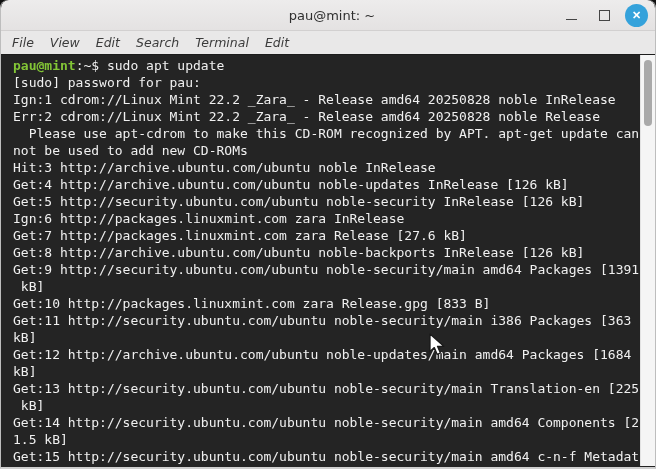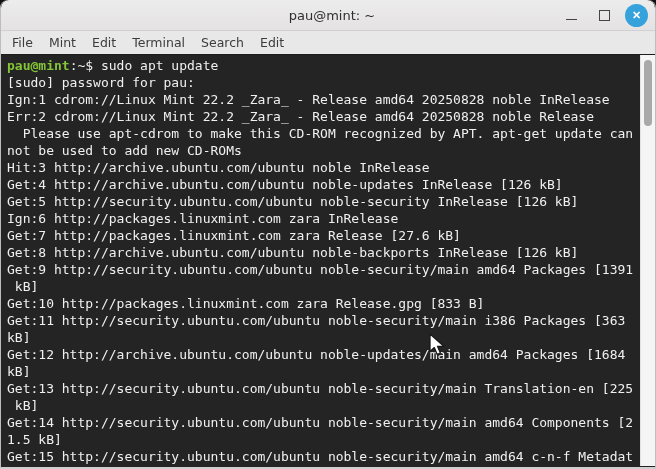--- a/index.html
+++ b/index.html
@@ -32,28 +32,29 @@
   .glyph-max{display:block;width:11px;height:11px;border:1.5px solid #454545;background:transparent;}
   .winbtn.close{
     width:23px;height:23px;border-radius:50%;
     background:var(--close-blue,#35a2db);
     color:#ffffff;font-size:11px;font-weight:bold;line-height:1;
   }
   .menubar{
     height:24px;background:#e9e8e8;display:flex;align-items:center;
     padding-left:3px;font-size:12.5px;color:#3c3c3c;
     border-bottom:1px solid #1c1c1c;
+    font-style:italic;
   }
   .menu-item{padding:0 8px;line-height:24px;cursor:default;}
   .terminal{
     position:relative;height:411px;background:var(--terminal-bg,#242424);
     display:flex;
   }
   .screen{
-    flex:1 1 auto;overflow:hidden;padding:2px 0 0 6px;
+    flex:1 1 auto;overflow:hidden;padding:2px 0 0 12px;
     font-family:"DejaVu Sans Mono","Liberation Mono",monospace;
     font-size:13px;line-height:17px;color:var(--terminal-fg,#f0f0f0);
     white-space:pre;
   }
   .term-line{height:17px;}
   .scrollbar{
     flex:0 0 15px;background:#f5f5f5;border-left:1px solid #e2e2e2;position:relative;
   }
   .scroll-thumb{
     position:absolute;left:3px;top:5px;width:8px;height:66px;
@@ -76,24 +77,24 @@
         <span class="glyph-max"></span>
       </button>
       <button class="winbtn close">
         <span>✕</span>
       </button>
     </div>
   </div>
 
   <div class="menubar">
     <span class="menu-item">File</span>
-    <span class="menu-item">Mint</span>
+    <span class="menu-item">View</span>
     <span class="menu-item">Edit</span>
+    <span class="menu-item">Search</span>
     <span class="menu-item">Terminal</span>
-    <span class="menu-item">Search</span>
     <span class="menu-item">Edit</span>
   </div>
 
   <div class="terminal">
     <div class="screen" id="screen"><div class="term-line"><span style="color: rgb(131, 198, 54); font-weight: bold;">pau@mint</span><span>:~$ sudo apt update</span></div><div class="term-line"><span>[sudo] password for pau:</span></div><div class="term-line"><span>Ign:1 cdrom://Linux Mint 22.2 _Zara_ - Release amd64 20250828 noble InRelease</span></div><div class="term-line"><span>Err:2 cdrom://Linux Mint 22.2 _Zara_ - Release amd64 20250828 noble Release</span></div><div class="term-line"><span>  Please use apt-cdrom to make this CD-ROM recognized by APT. apt-get update can</span></div><div class="term-line"><span>not be used to add new CD-ROMs</span></div><div class="term-line"><span>Hit:3 http://archive.ubuntu.com/ubuntu noble InRelease</span></div><div class="term-line"><span>Get:4 http://archive.ubuntu.com/ubuntu noble-updates InRelease [126 kB]</span></div><div class="term-line"><span>Get:5 http://security.ubuntu.com/ubuntu noble-security InRelease [126 kB]</span></div><div class="term-line"><span>Ign:6 http://packages.linuxmint.com zara InRelease</span></div><div class="term-line"><span>Get:7 http://packages.linuxmint.com zara Release [27.6 kB]</span></div><div class="term-line"><span>Get:8 http://archive.ubuntu.com/ubuntu noble-backports InRelease [126 kB]</span></div><div class="term-line"><span>Get:9 http://security.ubuntu.com/ubuntu noble-security/main amd64 Packages [1391</span></div><div class="term-line"><span> kB]</span></div><div class="term-line"><span>Get:10 http://packages.linuxmint.com zara Release.gpg [833 B]</span></div><div class="term-line"><span>Get:11 http://security.ubuntu.com/ubuntu noble-security/main i386 Packages [363</span></div><div class="term-line"><span>kB]</span></div><div class="term-line"><span>Get:12 http://archive.ubuntu.com/ubuntu noble-updates/main amd64 Packages [1684</span></div><div class="term-line"><span>kB]</span></div><div class="term-line"><span>Get:13 http://security.ubuntu.com/ubuntu noble-security/main Translation-en [225</span></div><div class="term-line"><span> kB]</span></div><div class="term-line"><span>Get:14 http://security.ubuntu.com/ubuntu noble-security/main amd64 Components [2</span></div><div class="term-line"><span>1.5 kB]</span></div><div class="term-line"><span>Get:15 http://security.ubuntu.com/ubuntu noble-security/main amd64 c-n-f Metadat</span></div></div>
     <div class="scrollbar">
       <div class="scroll-thumb"></div>
     </div>
   </div>
 

